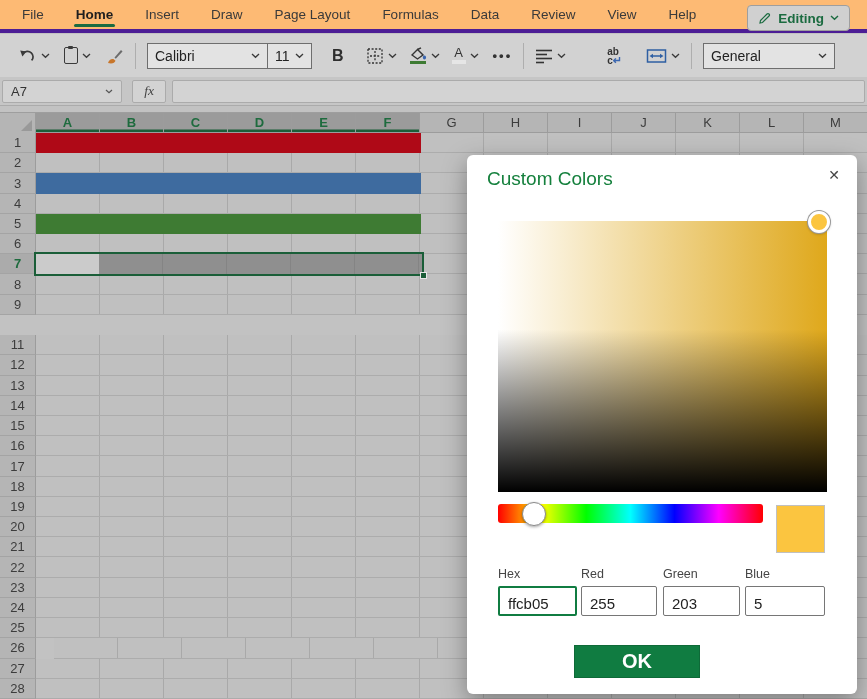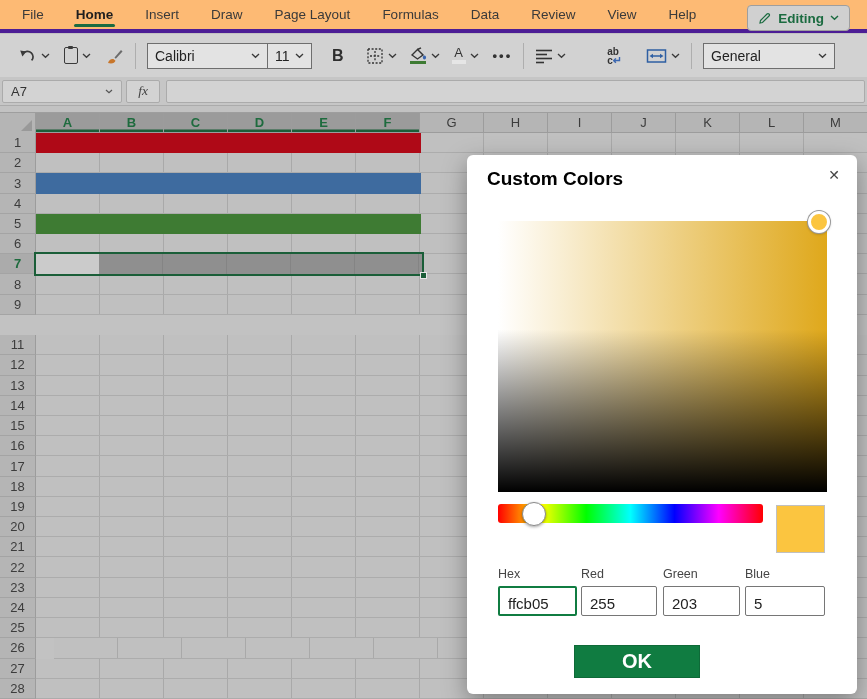--- a/index.html
+++ b/index.html
@@ -40,21 +40,21 @@
   .wrap-icon { font-size:10px; line-height:9px; color:#333; font-weight:700; text-align:left; }
   .wrap-arrow { color:#3A66B0; font-weight:700; font-size:11px; }
   .m-l14 { margin-left:14px; } .m-l12 { margin-left:12px; }
 
   
   .formula-bar { position:absolute; left:0; top:77px; width:867px; height:29px;
     background:#C6C6C6; display:flex; align-items:center; border-bottom:1px solid #ABABAB; }
   .name-box { width:120px; height:23px; margin-left:2px; background:#D3D3D3;
     border:1px solid #ABABAB; border-radius:2px; display:flex; align-items:center;
     justify-content:space-between; padding:0 8px; font-size:13px; color:#333; }
-  .fx-box { width:34px; height:23px; margin-left:4px; background:#D3D3D3;
+  .fx-box { width:34px; height:23px; margin-left:10px; background:#D3D3D3;
     border:1px solid #ABABAB; border-radius:2px; display:flex; align-items:center;
     justify-content:center; font-family:"Liberation Serif", serif; font-style:italic;
     font-size:13.5px; color:#444; }
   .formula-input { flex:1; height:23px; margin:0 2px 0 6px; background:#D3D3D3;
     border:1px solid #ABABAB; border-radius:2px; }
 
   
   .col-header-row { position:absolute; left:0; top:112px; width:867px; height:21px;
     display:flex; border-top:1px solid #9E9E9E; overflow:hidden; }
   .corner-cell { position:relative; width:36px; height:21px; background:#B5B5B5;
@@ -79,21 +79,21 @@
     border:2.5px solid #1A5E38; z-index:3; }
   .sel-active-cell { position:absolute; left:0; top:0; bottom:0; width:63px; background:#CBCBCB; }
   .sel-range { position:absolute; left:63px; right:0; top:0; bottom:0; background:#8F8F8F;
     background-image:repeating-linear-gradient(to right, transparent 0, transparent 63px, #848484 63px, #848484 64px); }
   .fill-handle { position:absolute; right:-5px; bottom:-5px; width:7px; height:7px;
     background:#1A5E38; border:1.5px solid #E8E8E8; z-index:4; }
 
   
   .dialog { position:absolute; left:467px; top:155px; width:390px; height:539px;
     background:#FFFFFF; border-radius:6px; box-shadow:0 8px 24px rgba(0,0,0,0.35); z-index:10; }
-  .dialog-title { position:absolute; left:20px; top:13px; font-size:19px; font-weight:700; color:#000000; }
+  .dialog-title { position:absolute; left:20px; top:13px; font-size:19px; font-weight:400; color:#15803d; }
   .dialog-close { position:absolute; right:10px; top:7px; width:26px; height:26px;
     display:flex; align-items:center; justify-content:center; font-size:14px; color:#444; cursor:default; }
   .sv-gradient { position:absolute; left:31px; top:66px; width:329px; height:271px;
     background: linear-gradient(to top, #000 0%, rgba(0,0,0,0) 60%),
                 linear-gradient(to right, #FFFFFF 0%, #DFA81B 100%); }
   .sv-picker { position:absolute; left:341px; top:56px; width:22px; height:22px; border-radius:50%;
     border:3px solid #FFF; box-shadow:0 0 0 1px #9A9A9A, 0 1px 3px rgba(0,0,0,0.3); }
   .hue-slider { position:absolute; left:31px; top:349px; width:265px; height:19px; border-radius:3px;
     background:linear-gradient(to right,#F00 0%,#FF0 16.6%,#0F0 33.3%,#0FF 50%,#00F 66.6%,#F0F 83.3%,#F00 100%); }
   .hue-thumb { position:absolute; top:347px; width:24px; height:24px; border-radius:50%;

